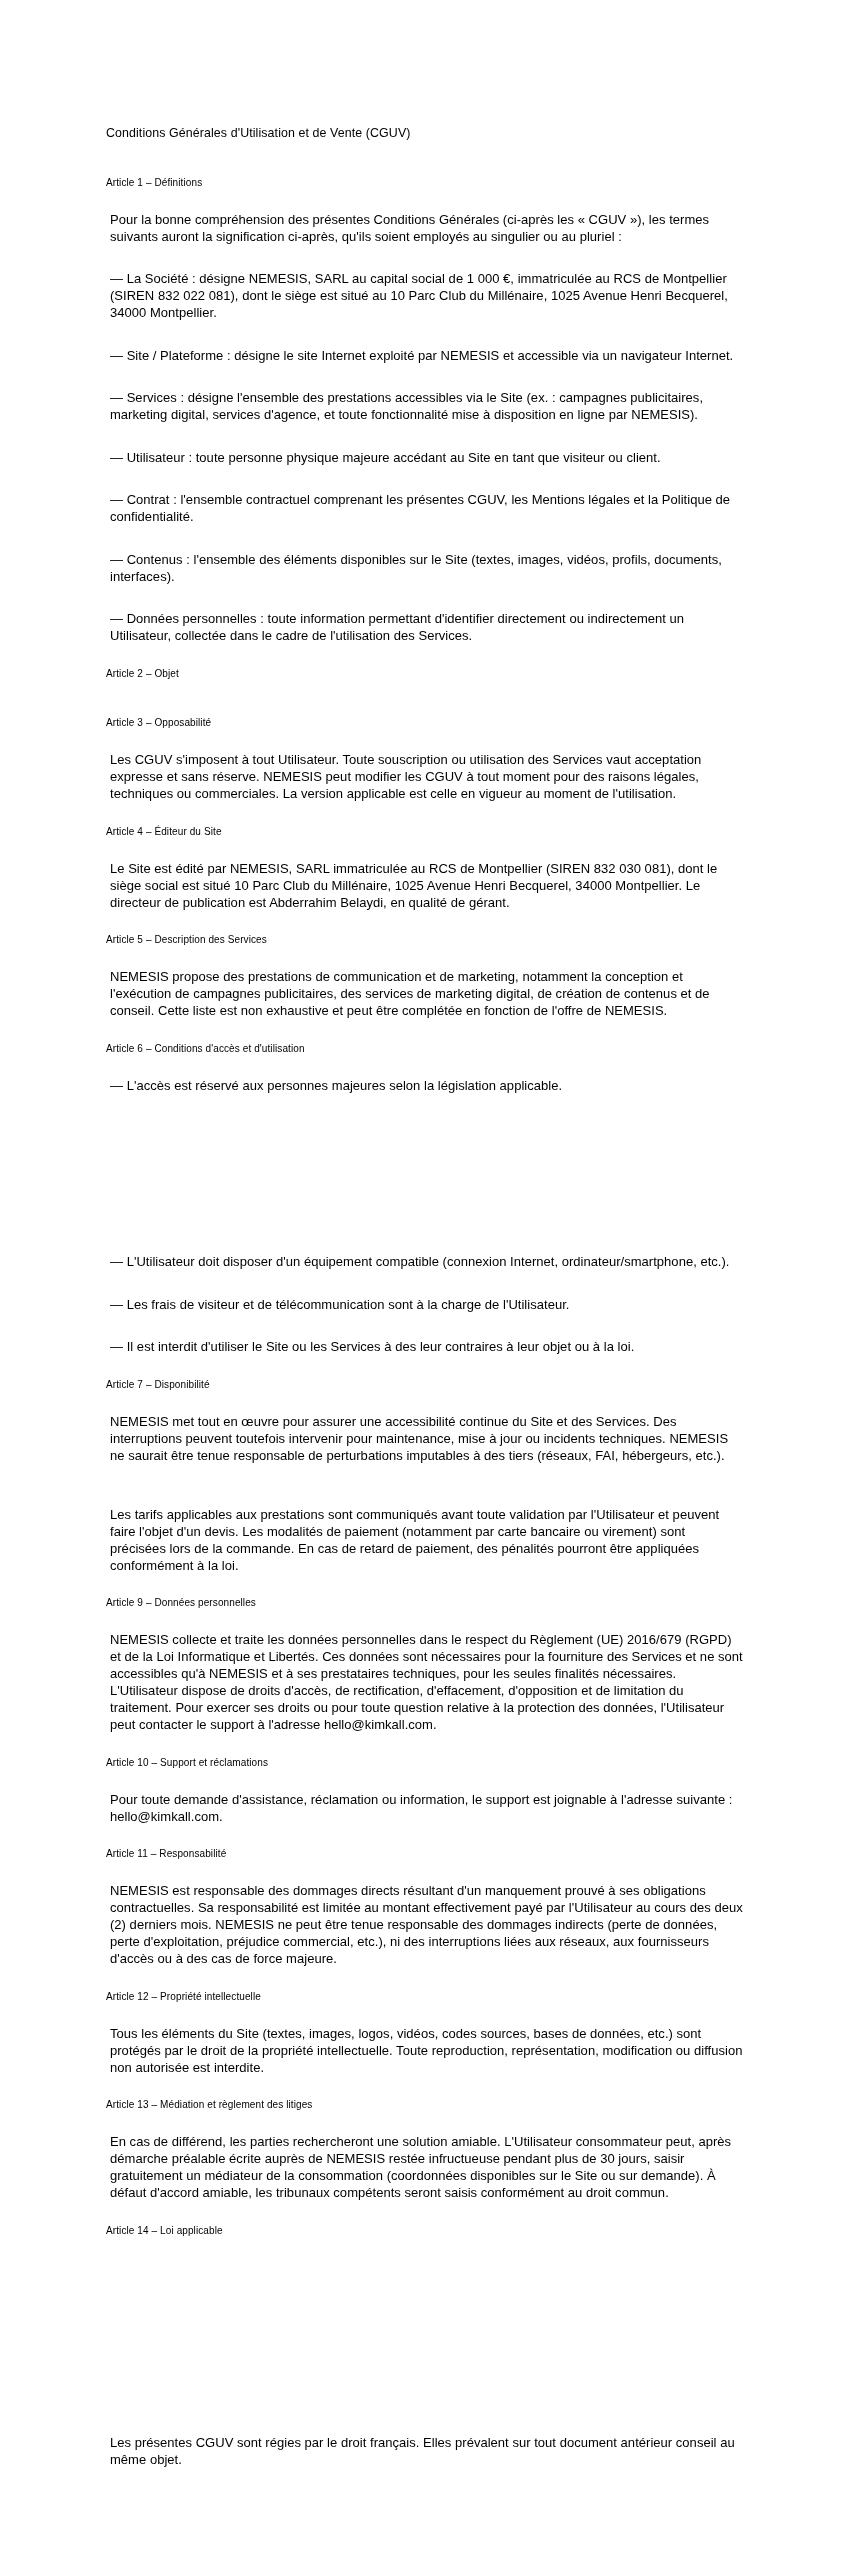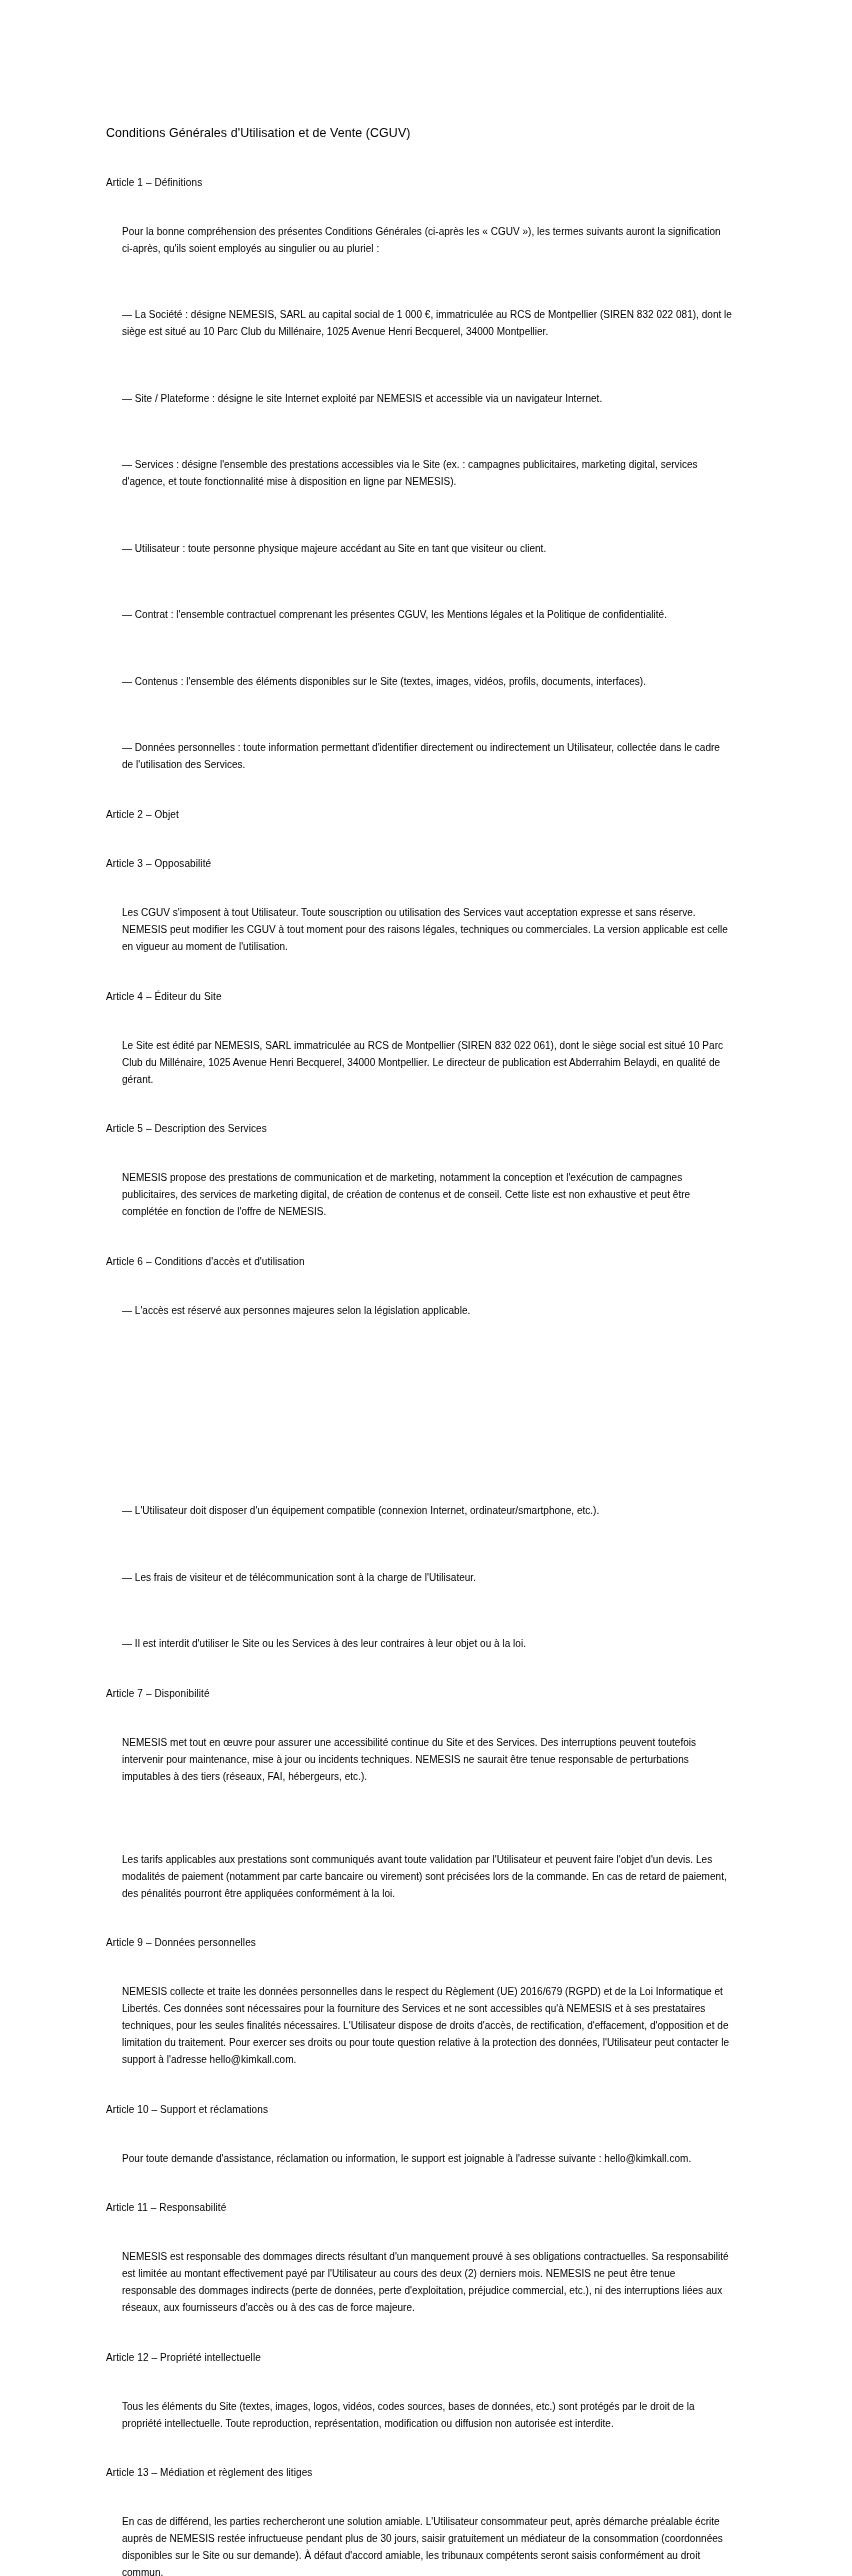--- a/index.html
+++ b/index.html
@@ -40,23 +40,23 @@
     letter-spacing: 0.1px;
   }
   .article-heading {
     font-size: 10px;
     line-height: 15.5px;
     font-weight: 400;
     margin: 0 0 0 0;
     letter-spacing: 0.1px;
   }
   .para {
-    font-size: 10px;
+    font-size: 13px;
     line-height: 17px;
-    margin: 16px;
+    margin: 4px;
     letter-spacing: 0.03px;
     text-align: left;
   }
   .block-gap { height: 17.5px; }
   .heading-gap { height: 16.5px; }
   .tail-gap { height: 20.6px; }
 </style>
 </head>
 <body>
 
@@ -90,21 +90,21 @@
         <div class="block-gap"></div>
         <h2 class="article-heading">Article 2 – Objet</h2>
         <div class="heading-gap"></div>
         <div class="block-gap"></div>
         <h2 class="article-heading">Article 3 – Opposabilité</h2>
         <div class="heading-gap"></div>
         <p class="para">Les CGUV s'imposent à tout Utilisateur. Toute souscription ou utilisation des Services vaut acceptation expresse et sans réserve. NEMESIS peut modifier les CGUV à tout moment pour des raisons légales, techniques ou commerciales. La version applicable est celle en vigueur au moment de l'utilisation.</p>
         <div class="block-gap"></div>
         <h2 class="article-heading">Article 4 – Éditeur du Site</h2>
         <div class="heading-gap"></div>
-        <p class="para">Le Site est édité par NEMESIS, SARL immatriculée au RCS de Montpellier (SIREN 832 022 061), dont le siège social est situé 10 Parc Club du Millénaire, 1025 Avenue Henri Becquerel, 34000 Montpellier. Le directeur de publication est Abderrahim Belaydi, en qualité de gérant.</p>
+        <p class="para">Le Site est édité par NEMESIS, SARL immatriculée au RCS de Montpellier (SIREN 832 030 081), dont le siège social est situé 10 Parc Club du Millénaire, 1025 Avenue Henri Becquerel, 34000 Montpellier. Le directeur de publication est Abderrahim Belaydi, en qualité de gérant.</p>
         <div class="block-gap"></div>
         <h2 class="article-heading">Article 5 – Description des Services</h2>
         <div class="heading-gap"></div>
         <p class="para">NEMESIS propose des prestations de communication et de marketing, notamment la conception et l'exécution de campagnes publicitaires, des services de marketing digital, de création de contenus et de conseil. Cette liste est non exhaustive et peut être complétée en fonction de l'offre de NEMESIS.</p>
         <div class="block-gap"></div>
         <h2 class="article-heading">Article 6 – Conditions d'accès et d'utilisation</h2>
         <div class="heading-gap"></div>
         <p class="para">— L'accès est réservé aux personnes majeures selon la législation applicable.</p>
         <div class="block-gap"></div>
       </div>

